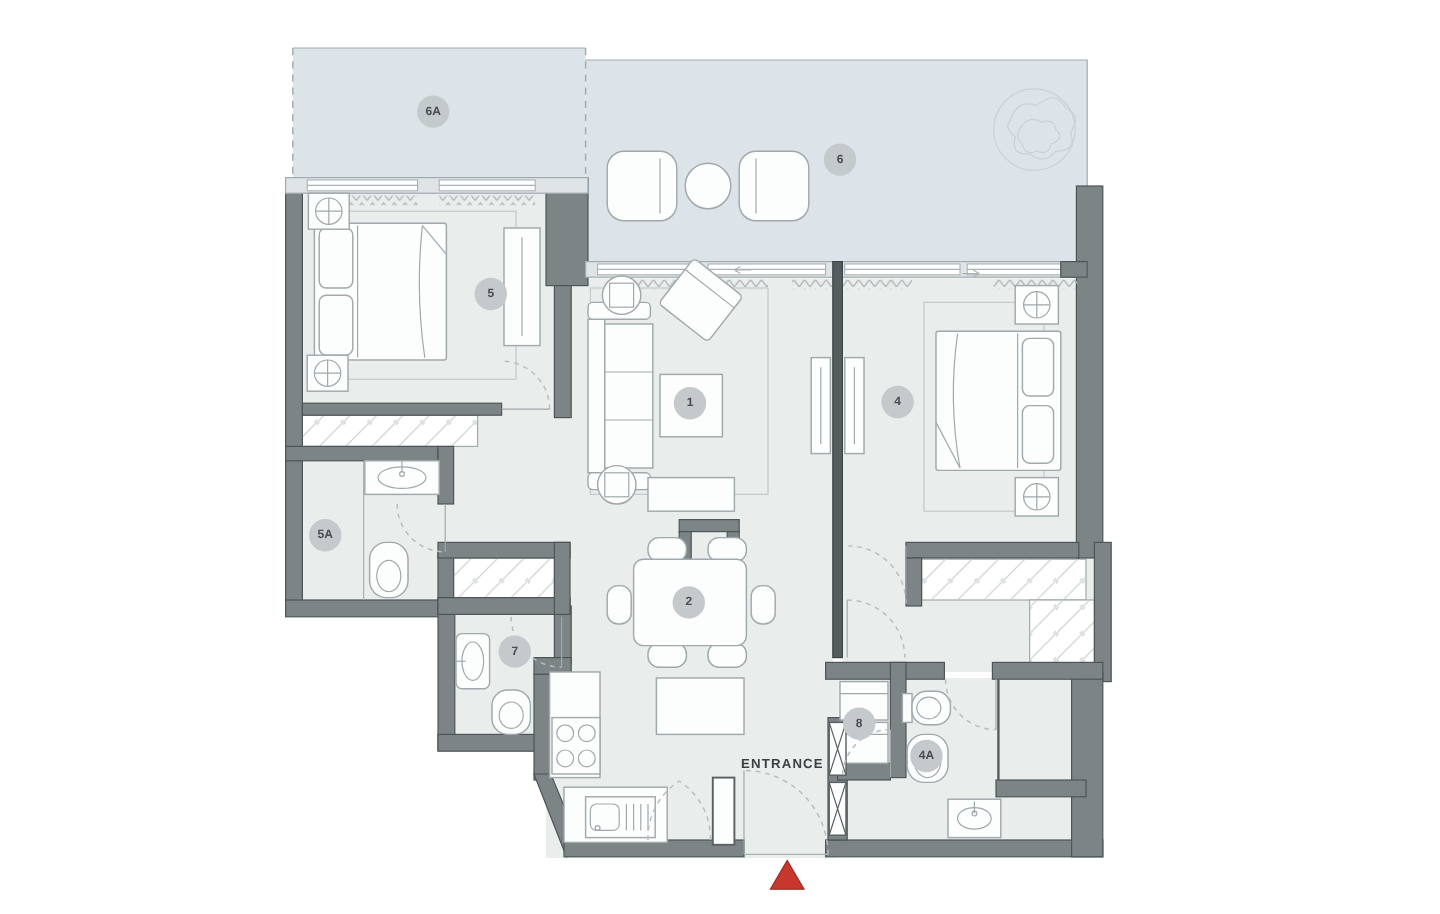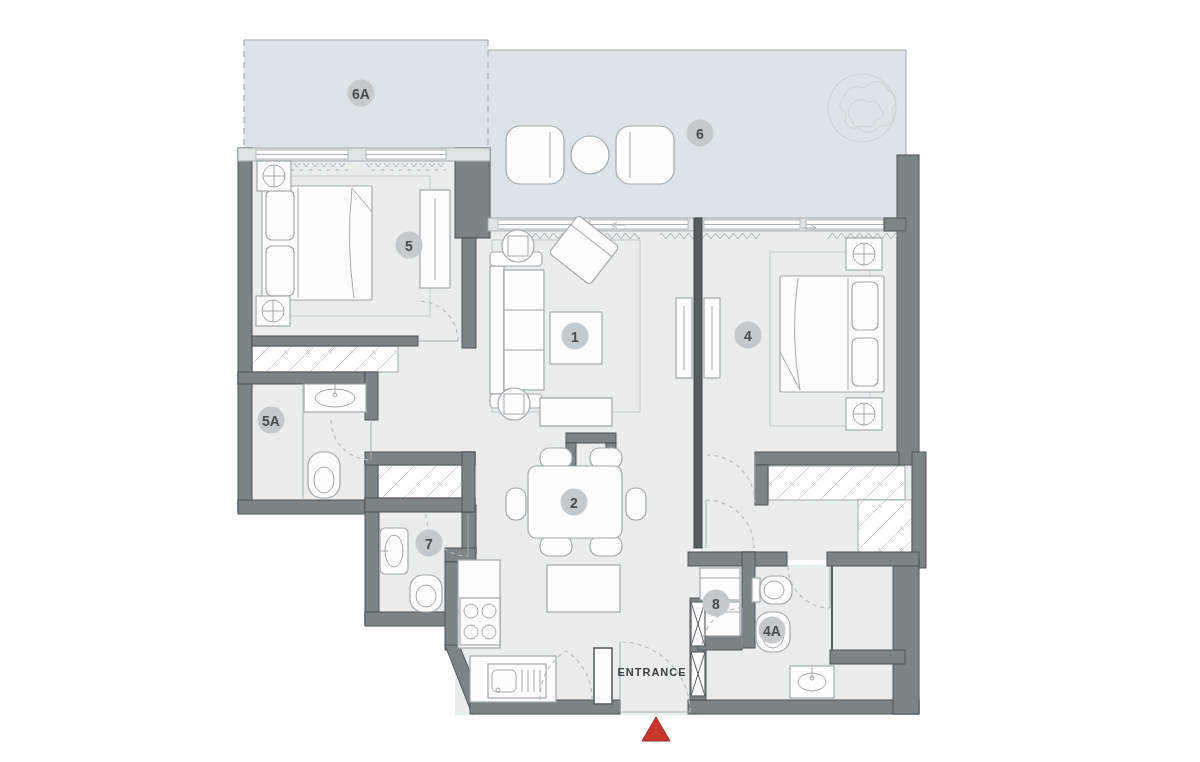--- a/index.html
+++ b/index.html
@@ -21,21 +21,21 @@
   .win{fill:#ffffff;stroke:var(--balcony-edge);stroke-width:0.8;}
   .bline{stroke:var(--balcony-edge);stroke-width:1;fill:none;}
   .dash{stroke:var(--balcony-edge);stroke-width:1.2;fill:none;stroke-dasharray:6 5;}
   .furn{fill:var(--furn-fill);stroke:var(--furn-stroke);stroke-width:1.2;}
   .fline{stroke:var(--furn-stroke);stroke-width:1;fill:none;}
   .thin{stroke:var(--line);stroke-width:1;fill:none;}
   .arc{stroke:#b6bdbf;stroke-width:1.2;fill:none;stroke-dasharray:4 4;}
   .hatchfill{fill:#ffffff;stroke:var(--furn-stroke);stroke-width:1;}
   .room-label{position:absolute;width:27px;height:27px;border-radius:50%;
     background:var(--label-bg);color:var(--label-text);display:flex;align-items:center;
-    justify-content:center;font-size:14px;font-weight:bold;transform:translate(-50%,-50%);}
+    justify-content:center;font-size:10px;font-weight:bold;transform:translate(-50%,-50%);}
   .entrance-label{position:absolute;transform:translate(-50%,-50%);font-size:11px;
     font-weight:600;letter-spacing:1px;color:#3b4042;}
 </style>
 </head>
 <body>
 
 <div class="stage">
 <svg width="1200" height="762" viewBox="0 0 1200 762">
   <defs>
     <pattern id="diag" width="22" height="22" patternUnits="userSpaceOnUse">
@@ -344,20 +344,20 @@
   </g>
 
   <polygon points="642,741 670,741 656,717" fill="var(--entrance-red)" stroke="#9c2c24" stroke-width="1"></polygon>
 </svg>
 
 <div class="room-label" style="left:361px;top:93px">6A</div>
 <div class="room-label" style="left:700px;top:133px">6</div>
 <div class="room-label" style="left:409px;top:245px">5</div>
 <div class="room-label" style="left:575px;top:336px">1</div>
 <div class="room-label" style="left:748px;top:335px">4</div>
-<div class="room-label" style="left:271px;top:420px">5A</div>
+<div class="room-label" style="left:271px;top:446px">5A</div>
 <div class="room-label" style="left:574px;top:502px">2</div>
 <div class="room-label" style="left:429px;top:543px">7</div>
 <div class="room-label" style="left:716px;top:603px">8</div>
 <div class="room-label" style="left:772px;top:630px">4A</div>
 
-<div class="entrance-label" style="left:652px;top:672px">ENTRANCE</div>
+<div class="entrance-label" style="left:652px;top:637px">ENTRANCE</div>
 </div>
 
 </body></html>

